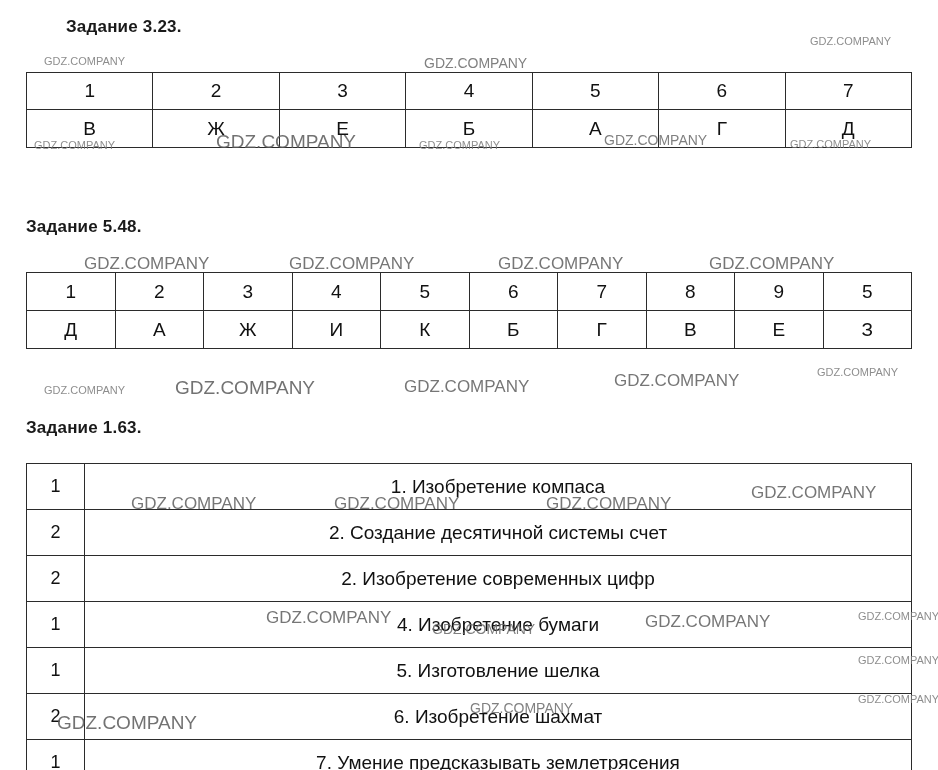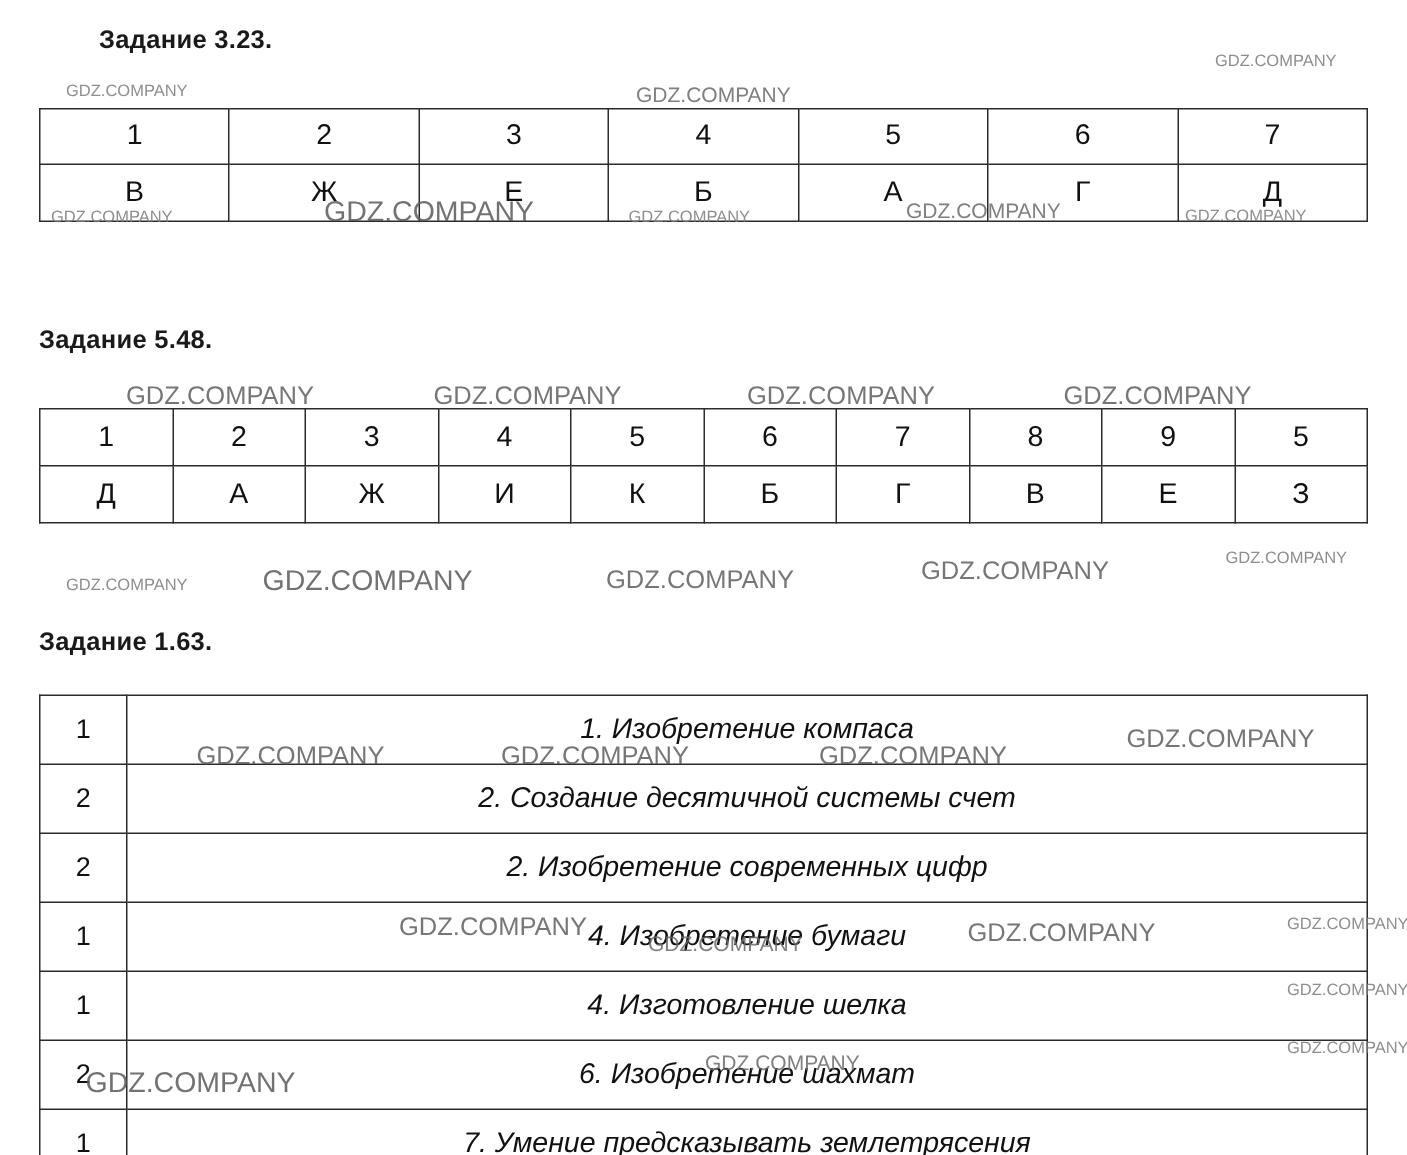--- a/index.html
+++ b/index.html
@@ -57,21 +57,20 @@
   
   #table-325 td { height: 43px; }
   #table-325 td.num-col {
     width: 55px;
     font-size: 18px;
   }
   #table-325 td.text-col {
     font-size: 19px;
     text-align: center;
     padding: 0 3px;
-    font-style: italic;
   }
 
   
   .wm {
     position: absolute;
     color: #6f6f6f;
     font-family: Liberation Sans, sans-serif;
     white-space: nowrap;
     pointer-events: none;
     opacity: 0.85;
@@ -162,21 +161,21 @@
         <tr>
           <td class="num-col">2</td>
           <td class="text-col">2. Изобретение современных цифр</td>
         </tr>
         <tr>
           <td class="num-col">1</td>
           <td class="text-col">4. Изобретение бумаги</td>
         </tr>
         <tr>
           <td class="num-col">1</td>
-          <td class="text-col">4. Изготовление шелка</td>
+          <td class="text-col">5. Изготовление шелка</td>
         </tr>
         <tr>
           <td class="num-col">2</td>
           <td class="text-col">6. Изобретение шахмат</td>
         </tr>
         <tr>
           <td class="num-col">1</td>
           <td class="text-col">7. Умение предсказывать землетрясения</td>
         </tr>
       </tbody>

